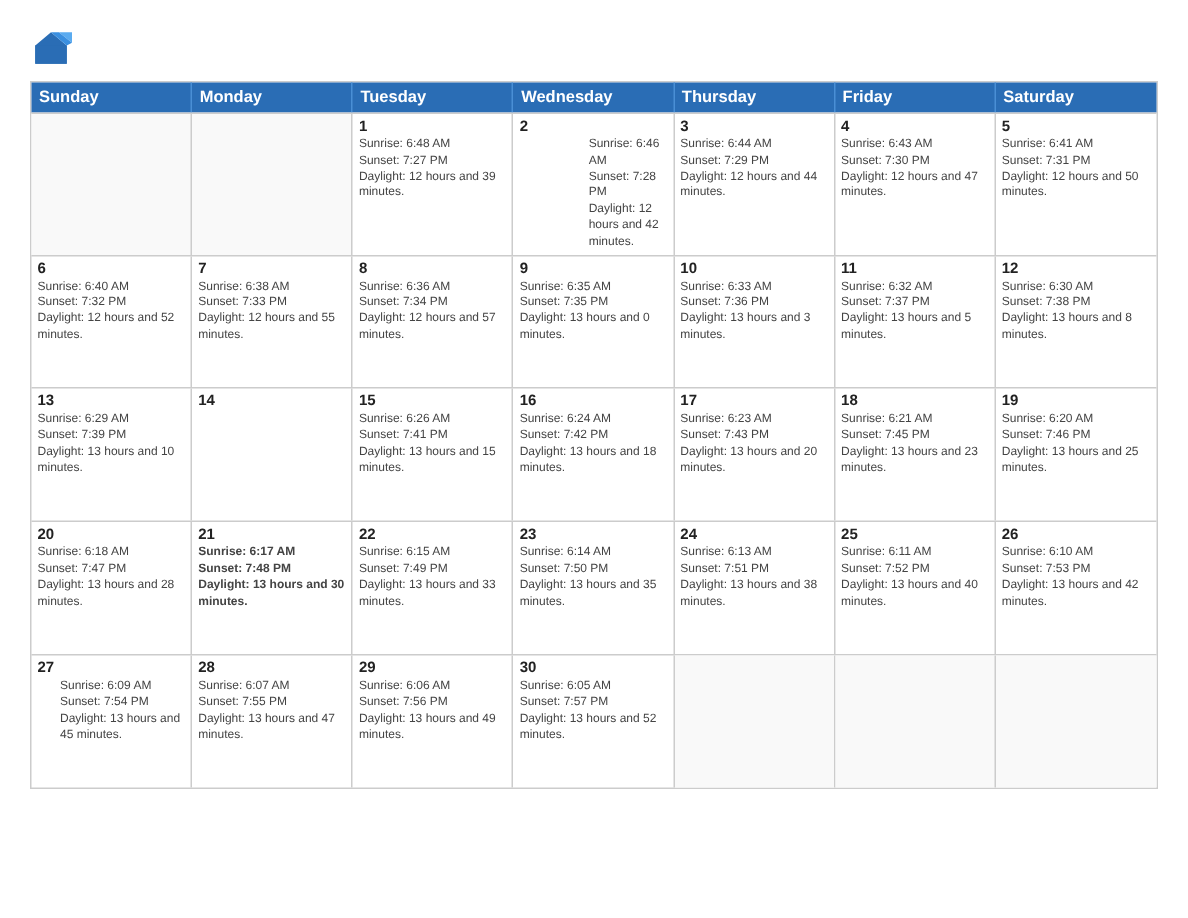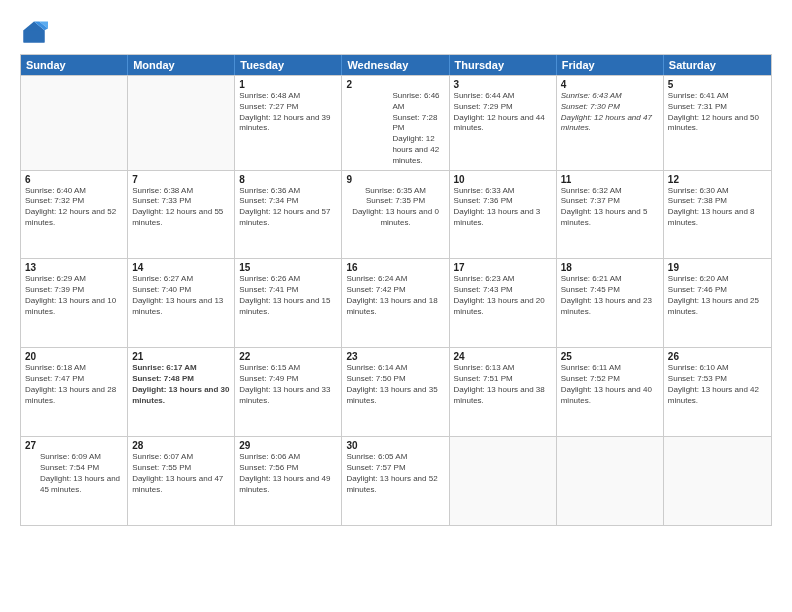--- a/index.html
+++ b/index.html
@@ -163,21 +163,21 @@
 Daylight: 12 hours and 42 minutes.</div>
           </div>
           <div class="cal-cell">
             <span class="cell-day">3</span>
             <div class="cell-info" style="white-space: pre-line;">Sunrise: 6:44 AM
 Sunset: 7:29 PM
 Daylight: 12 hours and 44 minutes.</div>
           </div>
           <div class="cal-cell">
             <span class="cell-day">4</span>
-            <div class="cell-info" style="white-space: pre-line; font-style: italic;">Sunrise: 6:43 AM
+            <div class="cell-info" style="white-space: pre-line;">Sunrise: 6:43 AM
 Sunset: 7:30 PM
 Daylight: 12 hours and 47 minutes.</div>
           </div>
           <div class="cal-cell">
             <span class="cell-day">5</span>
             <div class="cell-info" style="white-space: pre-line;">Sunrise: 6:41 AM
 Sunset: 7:31 PM
 Daylight: 12 hours and 50 minutes.</div>
           </div>
         </div>
@@ -195,21 +195,21 @@
 Daylight: 12 hours and 55 minutes.</div>
           </div>
           <div class="cal-cell">
             <span class="cell-day">8</span>
             <div class="cell-info" style="white-space: pre-line;">Sunrise: 6:36 AM
 Sunset: 7:34 PM
 Daylight: 12 hours and 57 minutes.</div>
           </div>
           <div class="cal-cell">
             <span class="cell-day">9</span>
-            <div class="cell-info" style="white-space: pre-line; text-align: center;">Sunrise: 6:35 AM
+            <div class="cell-info" style="white-space: pre-line;">Sunrise: 6:35 AM
 Sunset: 7:35 PM
 Daylight: 13 hours and 0 minutes.</div>
           </div>
           <div class="cal-cell">
             <span class="cell-day">10</span>
             <div class="cell-info" style="white-space: pre-line;">Sunrise: 6:33 AM
 Sunset: 7:36 PM
 Daylight: 13 hours and 3 minutes.</div>
           </div>
           <div class="cal-cell">
@@ -227,23 +227,20 @@
         </div>
         <div class="cal-row">
           <div class="cal-cell">
             <span class="cell-day">13</span>
             <div class="cell-info" style="white-space: pre-line;">Sunrise: 6:29 AM
 Sunset: 7:39 PM
 Daylight: 13 hours and 10 minutes.</div>
           </div>
           <div class="cal-cell">
             <span class="cell-day">14</span>
-            <div class="cell-info" style="white-space: pre-line;">Sunrise: 6:27 AM
-Sunset: 7:40 PM
-Daylight: 13 hours and 13 minutes.</div>
           </div>
           <div class="cal-cell">
             <span class="cell-day">15</span>
             <div class="cell-info" style="white-space: pre-line;">Sunrise: 6:26 AM
 Sunset: 7:41 PM
 Daylight: 13 hours and 15 minutes.</div>
           </div>
           <div class="cal-cell">
             <span class="cell-day">16</span>
             <div class="cell-info" style="white-space: pre-line;">Sunrise: 6:24 AM

